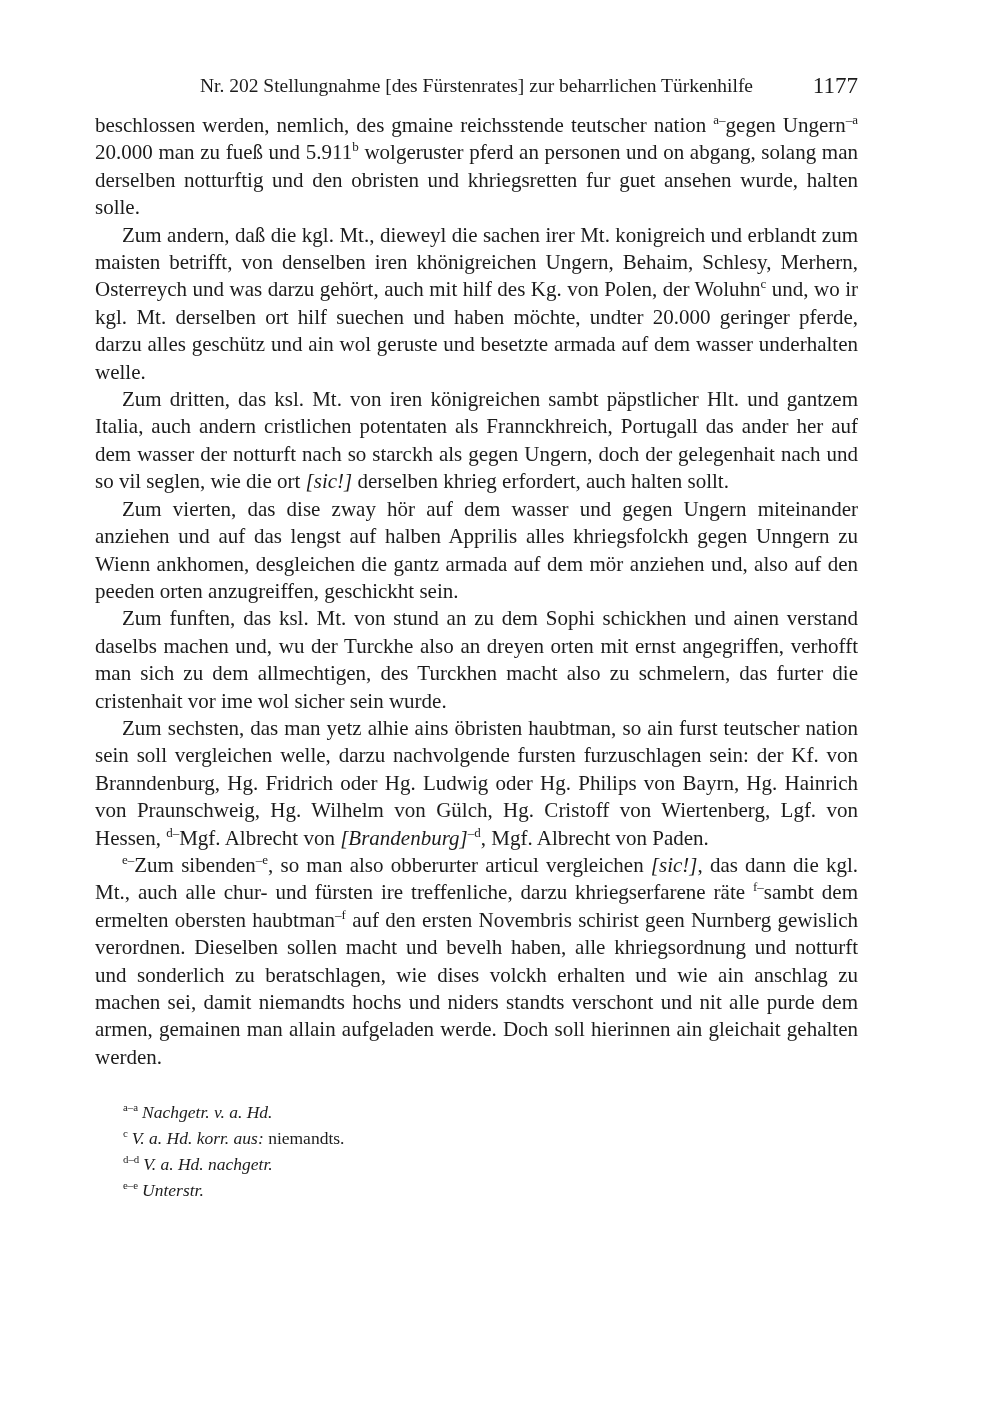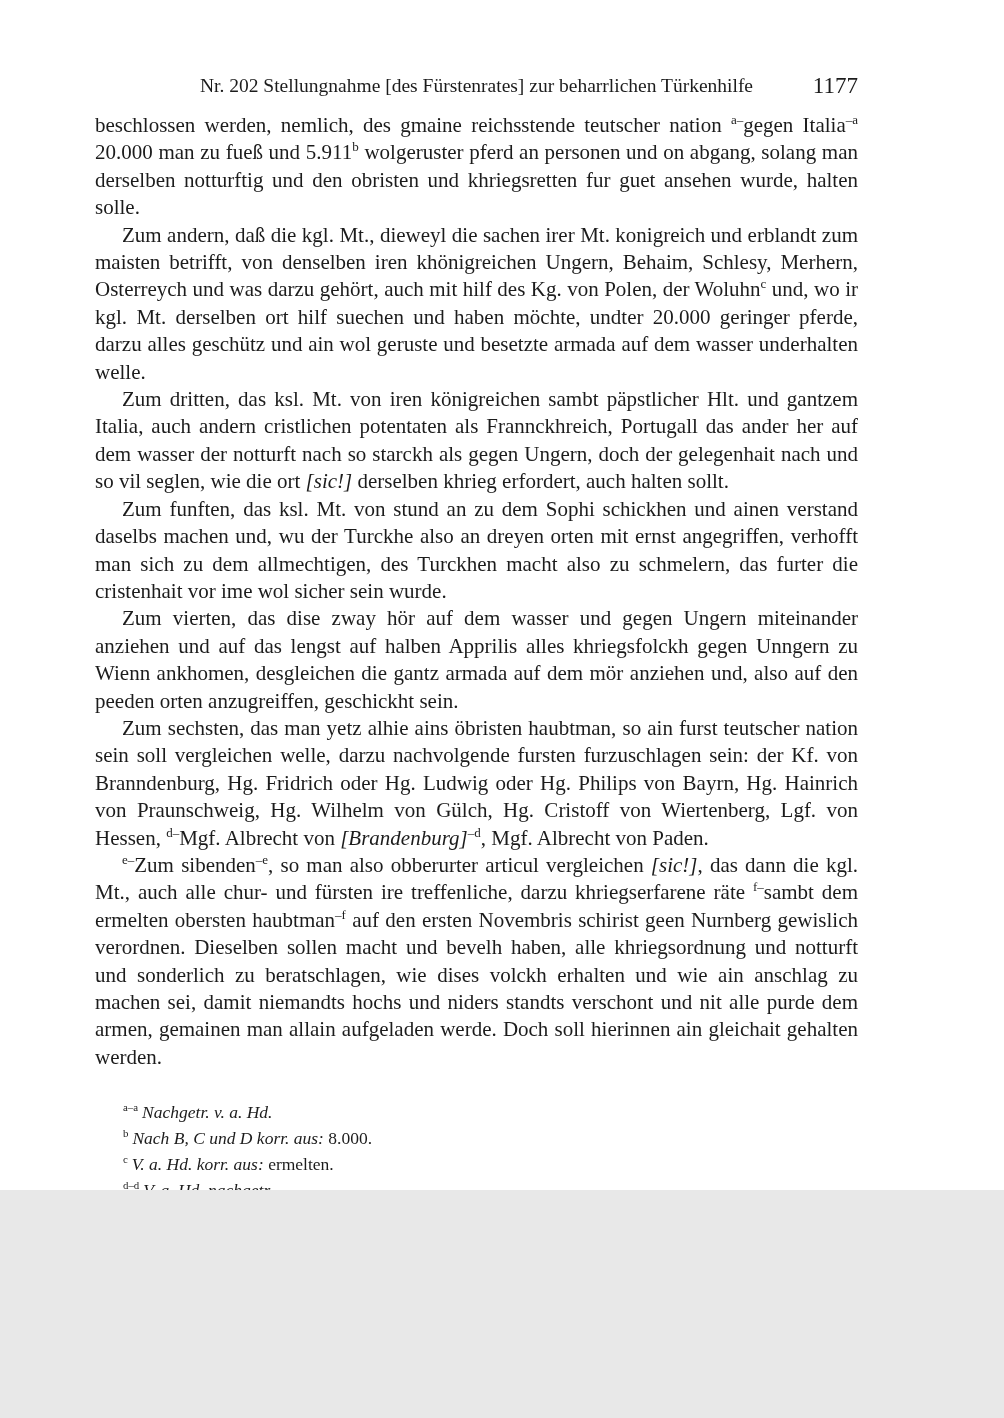--- a/index.html
+++ b/index.html
@@ -4,21 +4,21 @@
 <style>
   html, body {
     margin: 0;
     padding: 0;
     background: #e8e8e8;
     font-family: "Liberation Serif", "DejaVu Serif", serif;
   }
   .page {
     position: relative;
     width: 1004px;
-    height: 1190px;
+    height: 1418px;
     margin: 0 auto;
     background: #ffffff;
     color: #1c1c1c;
     box-sizing: border-box;
     padding: 74px 146px 40px 95px;
     overflow: hidden;
   }
   .running-head {
     position: relative;
     font-size: 19.5px;
@@ -75,29 +75,29 @@
 <body>
 
 <div class="page">
 
   <div class="running-head">
     <span class="title">Nr. 202 Stellungnahme [des Fürstenrates] zur beharrlichen Türkenhilfe</span>
     <span class="pagenum">1177</span>
   </div>
 
   <div class="body-text">
-      <p class=""><span>beschlossen werden, nemlich, des gmaine reichsstende teutscher nation </span><sup>a–</sup><span>gegen Italia</span><sup>–a</sup><span> 20.000 man zu fueß und 5.911</span><sup>b</sup><span> wolgeruster pferd an personen und on abgang, solang man derselben notturftig und den obristen und khriegsretten fur guet ansehen wurde, halten solle.</span></p>
+      <p class=""><span>beschlossen werden, nemlich, des gmaine reichsstende teutscher nation </span><sup>a–</sup><span>gegen Ungern</span><sup>–a</sup><span> 20.000 man zu fueß und 5.911</span><sup>b</sup><span> wolgeruster pferd an personen und on abgang, solang man derselben notturftig und den obristen und khriegsretten fur guet ansehen wurde, halten solle.</span></p>
       <p class="indent"><span>Zum andern, daß die kgl. Mt., dieweyl die sachen irer Mt. konigreich und erblandt zum maisten betrifft, von denselben iren khönigreichen Ungern, Behaim, Schlesy, Merhern, Osterreych und was darzu gehört, auch mit hilf des Kg. von Polen, der Woluhn</span><sup>c</sup><span> und, wo ir kgl. Mt. derselben ort hilf suechen und haben möchte, undter 20.000 geringer pferde, darzu alles geschütz und ain wol geruste und besetzte armada auf dem wasser underhalten welle.</span></p>
       <p class="indent"><span>Zum dritten, das ksl. Mt. von iren königreichen sambt päpstlicher Hlt. und gantzem Italia, auch andern cristlichen potentaten als Frannckhreich, Portugall das ander her auf dem wasser der notturft nach so starckh als gegen Ungern, doch der gelegenhait nach und so vil seglen, wie die ort </span><span class="it">[sic!]</span><span> derselben khrieg erfordert, auch halten sollt.</span></p>
+      <p class="indent"><span>Zum vierten, das dise zway hör auf dem wasser und gegen Ungern miteinander anziehen und auf das lengst auf halben Apprilis alles khriegsfolckh gegen Unngern zu Wienn ankhomen, desgleichen die gantz armada auf dem mör anziehen und, also auf den peeden orten anzugreiffen, geschickht sein.</span></p>
       <p class="indent"><span>Zum funften, das ksl. Mt. von stund an zu dem Sophi schickhen und ainen verstand daselbs machen und, wu der Turckhe also an dreyen orten mit ernst angegriffen, verhofft man sich zu dem allmechtigen, des Turckhen macht also zu schmelern, das furter die cristenhait vor ime wol sicher sein wurde.</span></p>
-      <p class="indent"><span>Zum vierten, das dise zway hör auf dem wasser und gegen Ungern miteinander anziehen und auf das lengst auf halben Apprilis alles khriegsfolckh gegen Unngern zu Wienn ankhomen, desgleichen die gantz armada auf dem mör anziehen und, also auf den peeden orten anzugreiffen, geschickht sein.</span></p>
       <p class="indent"><span>Zum sechsten, das man yetz alhie ains öbristen haubtman, so ain furst teutscher nation sein soll vergleichen welle, darzu nachvolgende fursten furzuschlagen sein: der Kf. von Branndenburg, Hg. Fridrich oder Hg. Ludwig oder Hg. Philips von Bayrn, Hg. Hainrich von Praunschweig, Hg. Wilhelm von Gülch, Hg. Cristoff von Wiertenberg, Lgf. von Hessen, </span><sup>d–</sup><span>Mgf. Albrecht von </span><span class="it">[Brandenburg]</span><sup>–d</sup><span>, Mgf. Albrecht von Paden.</span></p>
       <p class="indent"><sup>e–</sup><span>Zum sibenden</span><sup>–e</sup><span>, so man also obberurter articul vergleichen </span><span class="it">[sic!]</span><span>, das dann die kgl. Mt., auch alle chur- und fürsten ire treffenliche, darzu khriegserfarene räte </span><sup>f–</sup><span>sambt dem ermelten obersten haubtman</span><sup>–f</sup><span> auf den ersten Novembris schirist geen Nurnberg gewislich verordnen. Dieselben sollen macht und bevelh haben, alle khriegsordnung und notturft und sonderlich zu beratschlagen, wie dises volckh erhalten und wie ain anschlag zu machen sei, damit niemandts hochs und niders standts verschont und nit alle purde dem armen, gemainen man allain aufgeladen werde. Doch soll hierinnen ain gleichait gehalten werden.</span></p>
     </div>
 
   <div class="footnotes">
       <div class="footnote"><sup class="fn-marker">a–a</sup><span class="it">Nachgetr. v. a. Hd.</span></div>
-      <div class="footnote"><sup class="fn-marker">b</sup><span class="it">Nach B, C und D korr. aus:</span><span> 8.000.</span></div>
-      <div class="footnote"><sup class="fn-marker">c</sup><span class="it">V. a. Hd. korr. aus:</span><span> ermelten.</span></div>
+      <div class="footnote"><sup class="fn-marker">c</sup><span class="it">V. a. Hd. korr. aus:</span><span> niemandts.</span></div>
       <div class="footnote"><sup class="fn-marker">d–d</sup><span class="it">V. a. Hd. nachgetr.</span></div>
+      <div class="footnote"><sup class="fn-marker">e–e</sup><span class="it">Unterstr.</span></div>
     </div>
 
 </div>
 
 </body></html>

